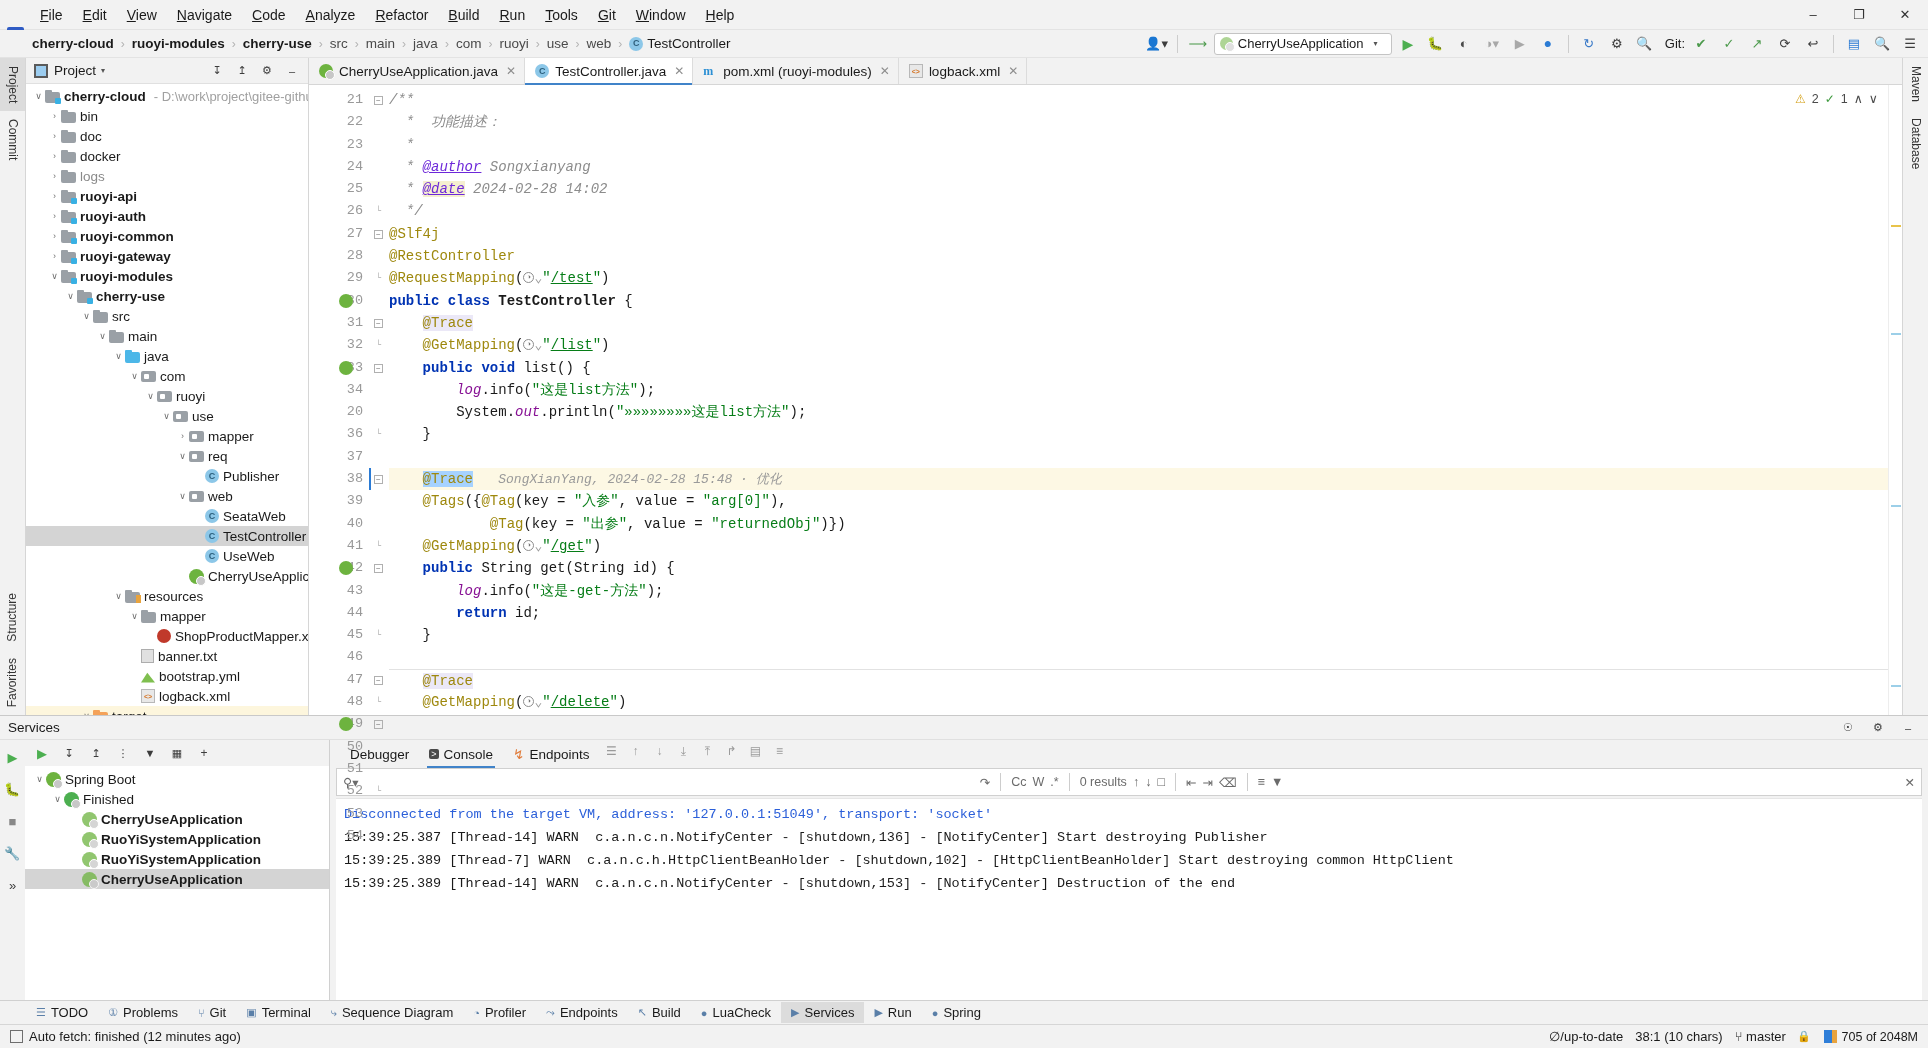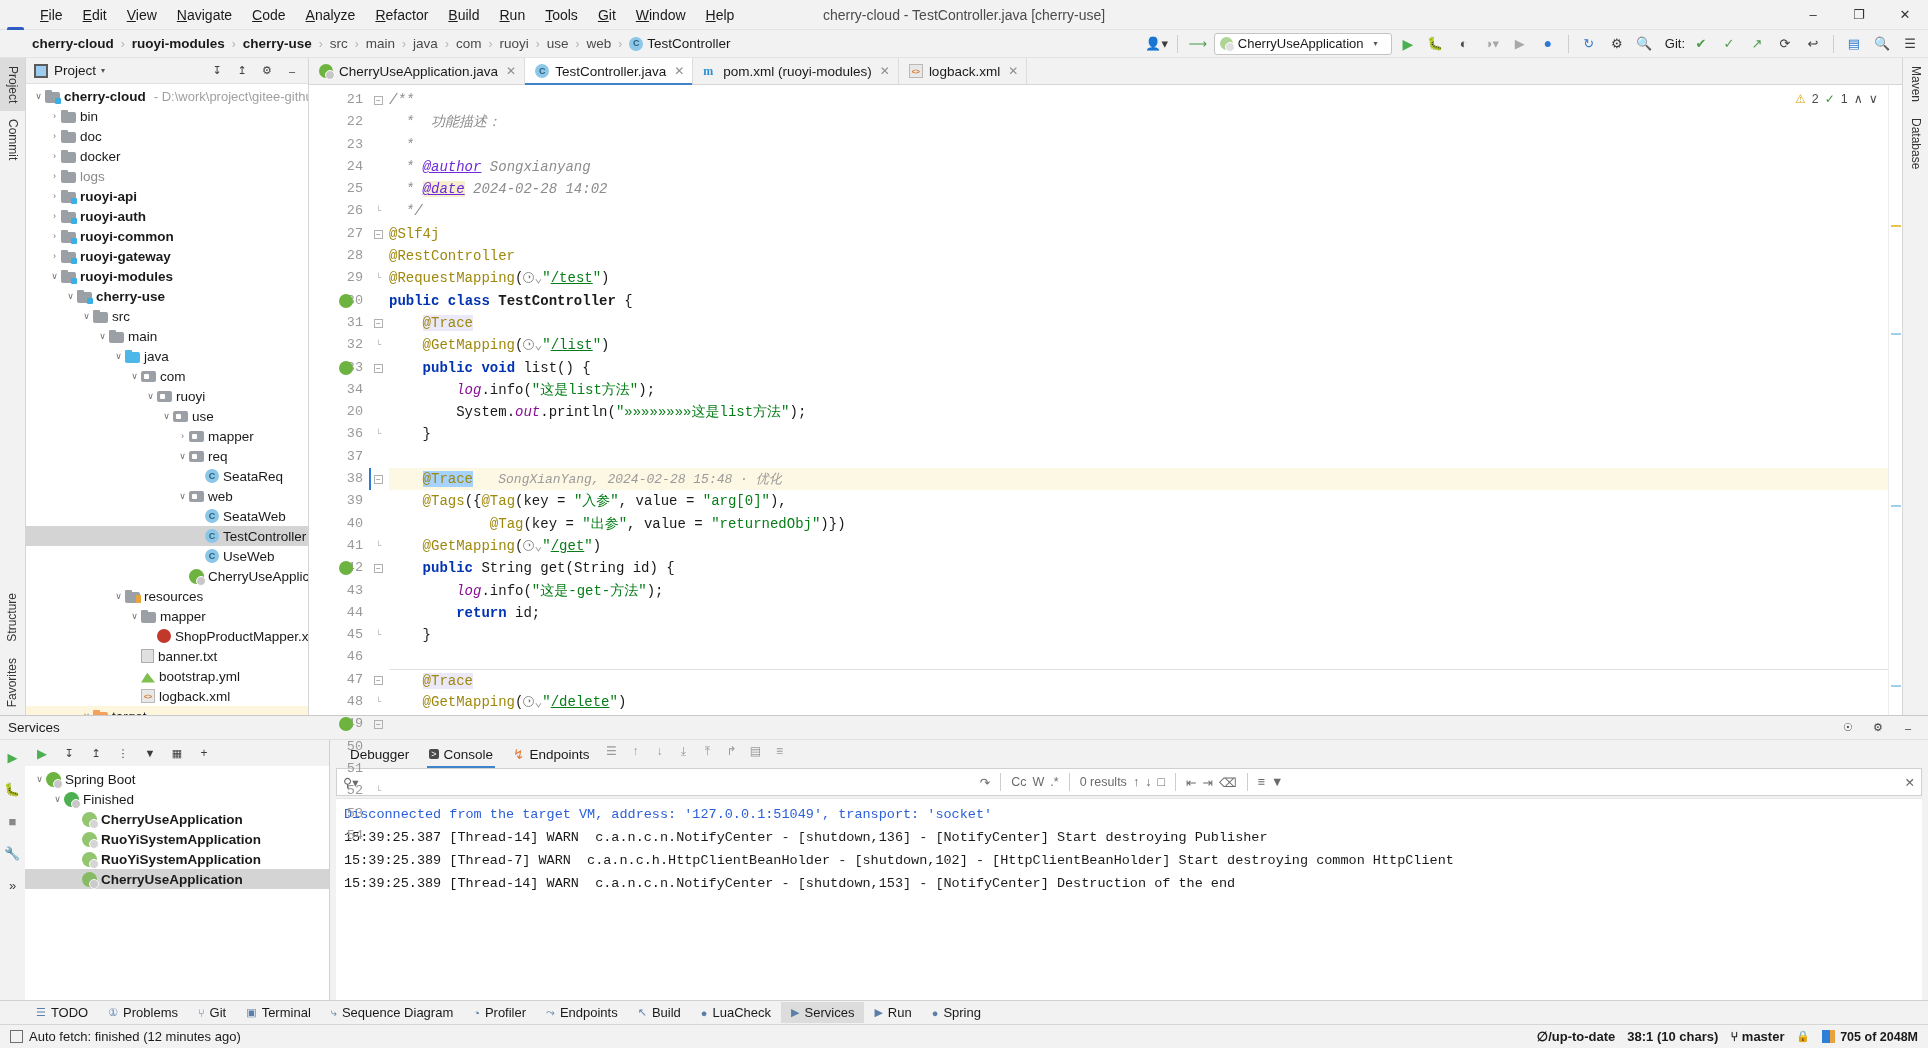--- a/index.html
+++ b/index.html
@@ -298,21 +298,21 @@
     display: flex; align-items: center; gap: 5px; padding: 3px 10px; font-size: 13px; color: #1a1a1a;
   }
   .twi.active { background: #dcdcdc; }
 
   
   .status {
     height: 24px; background: #f2f2f2; display: flex; align-items: center;
     border-top: 1px solid #d6d6d6; flex: none; font-size: 13px; color: #1a1a1a; padding: 0 6px;
   }
   .status .left { display: flex; align-items: center; gap: 6px; padding-left: 4px; }
-  .status .right { margin-left: auto; display: flex; align-items: center; gap: 12px; padding-right: 4px; font-weight: bold; }
+  .status .right { margin-left: auto; display: flex; align-items: center; gap: 12px; padding-right: 4px; }
   .memchip {
     display: flex; align-items: center; gap: 5px; font-size: 12.5px;
   }
   .memsq { width: 13px; height: 13px; background: linear-gradient(90deg,#2f7ed8 0 60%, #e8a33d 60% 100%); }
   .sqico { width: 13px; height: 13px; border: 1px solid #6e6e6e; display:inline-block;}
 </style>
 </head>
 <body>
 
 <div class="app">
@@ -329,21 +329,20 @@
         <div class="menu-item"><u>C</u>ode</div>
         <div class="menu-item"><u>A</u>nalyze</div>
         <div class="menu-item"><u>R</u>efactor</div>
         <div class="menu-item"><u>B</u>uild</div>
         <div class="menu-item"><u>R</u>un</div>
         <div class="menu-item"><u>T</u>ools</div>
         <div class="menu-item"><u>G</u>it</div>
         <div class="menu-item"><u>W</u>indow</div>
         <div class="menu-item"><u>H</u>elp</div>
       </div>
-    <div class="win-title">cherry-cloud - TestController.java [cherry-use]</div>
     <div class="win-btns">
       <div class="win-btn">–</div>
       <div class="win-btn">❐</div>
       <div class="win-btn close">✕</div>
     </div>
   </div>
 
   <div class="navbar">
     <div class="crumbs" id="crumbs">
         <span class="crumb bold">cherry-cloud</span>
@@ -545,21 +544,21 @@
           <div class="row" style="padding-left: 150px;">
             <span class="arrow">∨</span>
             <span class="p-ic">
               <span class="dot"></span>
             </span>
             <span class="nm">req</span>
           </div>
           <div class="row" style="padding-left: 166px;">
             <span class="arrow"></span>
             <span class="c-ic">C</span>
-            <span class="nm">SeataReq</span>
+            <span class="nm">Publisher</span>
           </div>
           <div class="row" style="padding-left: 150px;">
             <span class="arrow">∨</span>
             <span class="p-ic">
               <span class="dot"></span>
             </span>
             <span class="nm">web</span>
           </div>
           <div class="row" style="padding-left: 166px;">
             <span class="arrow"></span>

